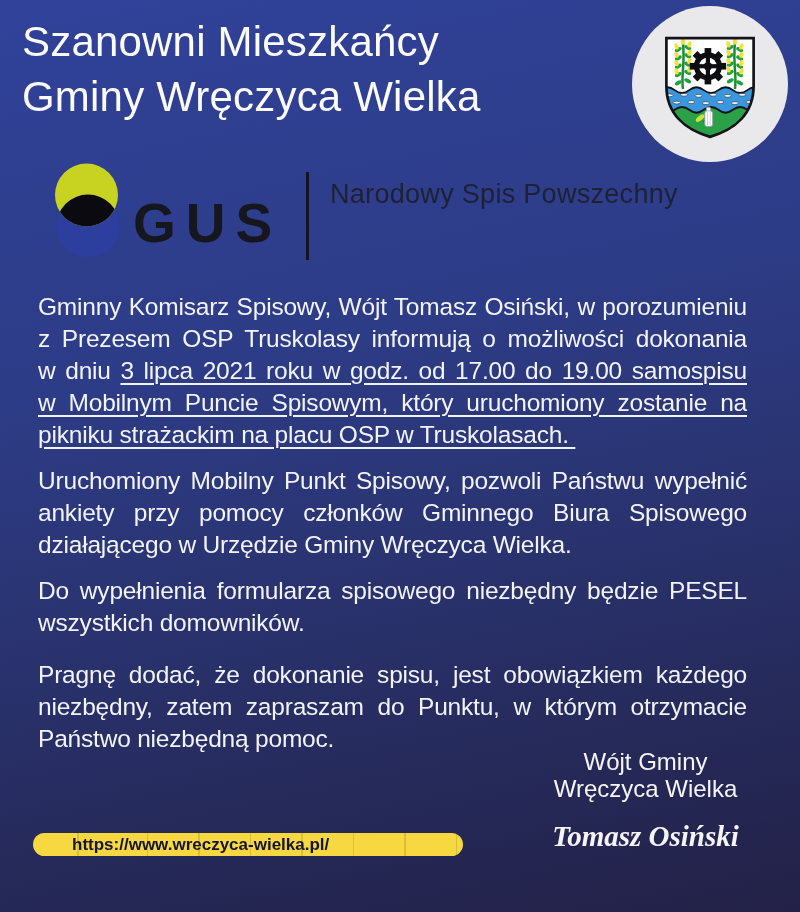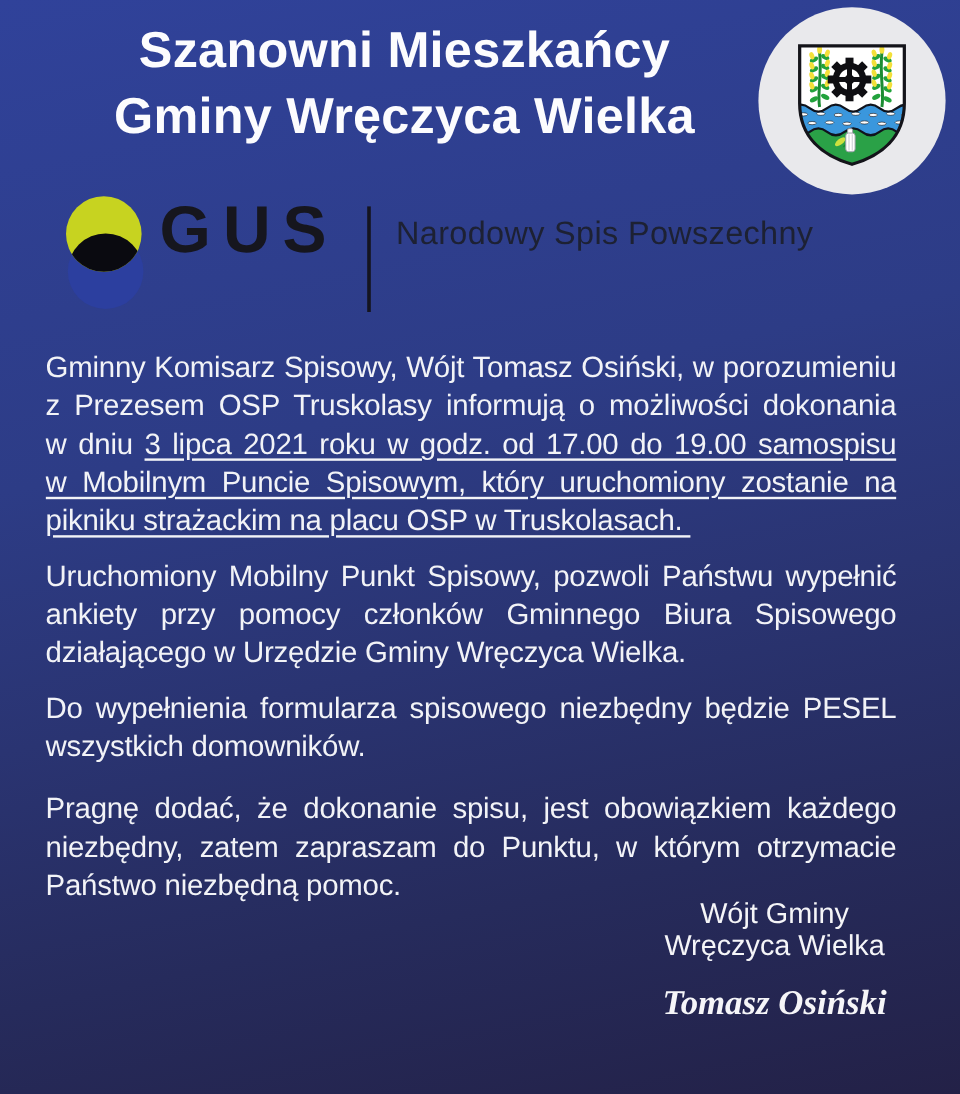--- a/index.html
+++ b/index.html
@@ -10,43 +10,43 @@
     overflow: hidden;
     font-family: "Liberation Sans", "DejaVu Sans", sans-serif;
     background: linear-gradient(168deg, #30429a 0%, #2d3c86 38%, #2a3472 58%, #262b5c 78%, #232147 100%);
   }
 
   
   .title {
     position: absolute;
     left: 22px; top: 14px;
     width: 630px;
-    text-align: center;
+    text-align: left;
     color: #fcfcfe;
-    font-weight: 700;
+    font-weight: 400;
     font-size: 42px;
     line-height: 55px;
     letter-spacing: 0.2px;
   }
 
   
   .crest-circle {
     position: absolute;
     left: 632px; top: 6px;
     width: 156px; height: 156px;
     border-radius: 50%;
     background: #e9e9ec;
     display: flex; align-items: center; justify-content: center;
   }
   .crest-circle svg { margin-top: 6px; }
 
   
   .gus-circles { position: absolute; left: 53px; top: 162px; }
   .gus-word {
-    position: absolute; left: 133px; top: 164px;
+    position: absolute; left: 133px; top: 196px;
     font-size: 55px; line-height: 1; font-weight: 700;
     letter-spacing: 10px; color: #16161e;
   }
   .gus-divider {
     position: absolute; left: 306px; top: 172px;
     width: 3px; height: 88px; background: #14141f;
   }
   .gus-program {
     position: absolute; left: 330px; top: 177px;
     font-size: 27px; line-height: 34px;
@@ -245,14 +245,17 @@
       <span class="line last">Państwo niezbędną pomoc.</span>
     </p>
   </div>
 
   <div class="signature">
     <div>Wójt Gminy</div>
     <div>Wręczyca Wielka</div>
     <div class="sig-name">Tomasz Osiński</div>
   </div>
 
+  <div class="url-pill">
+    <span>https://www.wreczyca-wielka.pl/</span>
+  </div>
 
 </div>
 
 </body></html>

